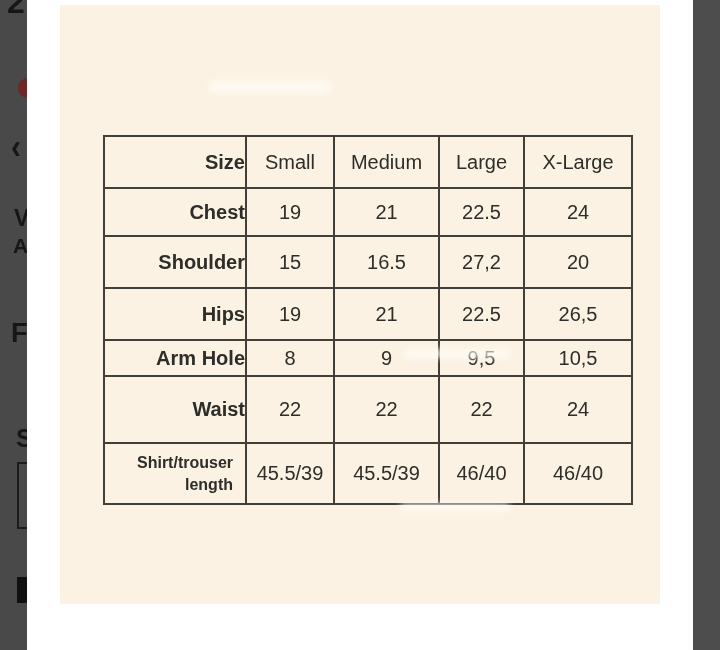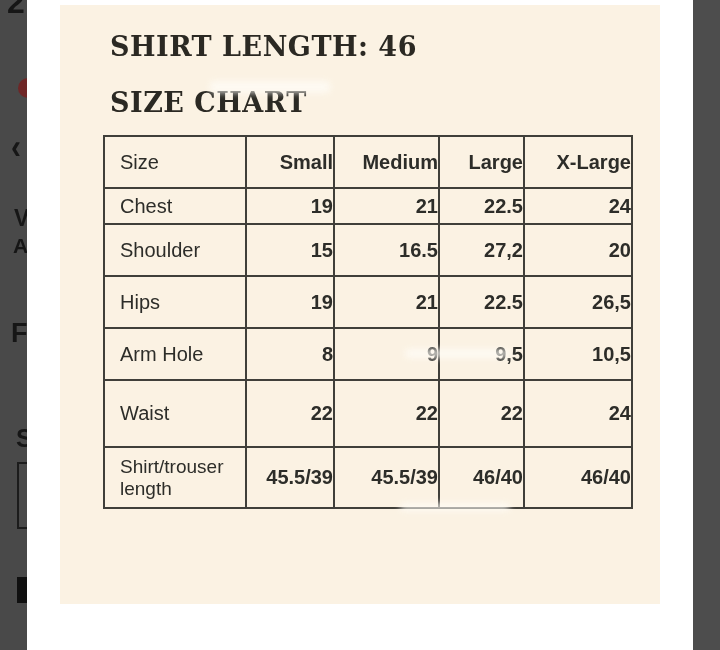--- a/index.html
+++ b/index.html
@@ -35,26 +35,26 @@
     font-family:"DejaVu Serif",serif;font-weight:700;
     font-size:27px;color:#2b2923;letter-spacing:0.5px;line-height:1.0;
   }
   .h-sub{margin-top:29px;}
   
   .tbl-wrap{position:absolute;left:43px;top:130px;}
   table{border-collapse:collapse;table-layout:fixed;width:528px;}
   th,td{
     border:2px solid #403f3a;
     font-family:"Liberation Sans",sans-serif;
-    font-weight:700;font-size:20px;color:#2d2d29;
-    text-align:right;vertical-align:middle;
+    font-weight:400;font-size:20px;color:#2d2d29;
+    text-align:center;vertical-align:middle;
     padding:0;overflow:hidden;
   }
-  th.label-cell{text-align:left;padding-left:15px;font-weight:400;}
-  tr.tall th.label-cell{font-size:19px;line-height:22px;padding-right:20px;}
+  th.label-cell{text-align:right;padding-left:15px;font-weight:700;}
+  tr.tall th.label-cell{font-size:16px;line-height:22px;padding-right:12px;}
   
   .smudge{position:absolute;background:#fffdf8;opacity:0.75;filter:blur(3px);border-radius:4px;z-index:3;}
   .sm1{left:150px;top:76px;width:120px;height:12px;}
   .sm2{left:345px;top:344px;width:105px;height:9px;}
   .sm3{left:340px;top:498px;width:110px;height:8px;}
 </style>
 </head>
 <body>
 
 <div class="backdrop backdrop-left"></div>
@@ -67,65 +67,61 @@
 <div class="remnant gf">F</div>
 <div class="remnant gs">S</div>
 <div class="box-remnant"></div>
 <div class="bar-remnant"></div>
 
 <div class="backdrop backdrop-right"></div>
 
 <div class="modal">
 
   <div class="image-card" style="background: rgb(251, 242, 227);">
-    <div class="headings">
-      <div class="h-main">SHIRT LENGTH: 46</div>
-      <div class="h-main h-sub">SIZE CHART</div>
-    </div>
     <div class="tbl-wrap">
       <table id="size-table">
         <colgroup>
           <col style="width:142px">
             <col style="width:88px">
             <col style="width:105px">
             <col style="width:85px">
             <col style="width:108px">
         </colgroup>
         <thead>
             <tr id="head-row" style="height:52px">
               <th class="label-cell">Size</th>
               <th>Small</th>
               <th>Medium</th>
               <th>Large</th>
               <th>X-Large</th>
             </tr>
           </thead>
         <tbody id="body-rows">
-            <tr style="height: 36px; margin-top: 28px;">
+            <tr style="height: 48px; margin-top: 28px;">
               <th class="label-cell">Chest</th>
               <td>19</td>
               <td>21</td>
               <td>22.5</td>
               <td>24</td>
             </tr>
             <tr style="height: 52px;">
               <th class="label-cell">Shoulder</th>
               <td>15</td>
               <td>16.5</td>
               <td>27,2</td>
               <td>20</td>
             </tr>
             <tr style="height: 52px;">
               <th class="label-cell">Hips</th>
               <td>19</td>
               <td>21</td>
               <td>22.5</td>
               <td>26,5</td>
             </tr>
-            <tr style="height: 52px;">
+            <tr style="height: 36px;">
               <th class="label-cell">Arm Hole</th>
               <td>8</td>
               <td>9</td>
               <td>9,5</td>
               <td>10,5</td>
             </tr>
             <tr style="height: 67px;">
               <th class="label-cell">Waist</th>
               <td>22</td>
               <td>22</td>

